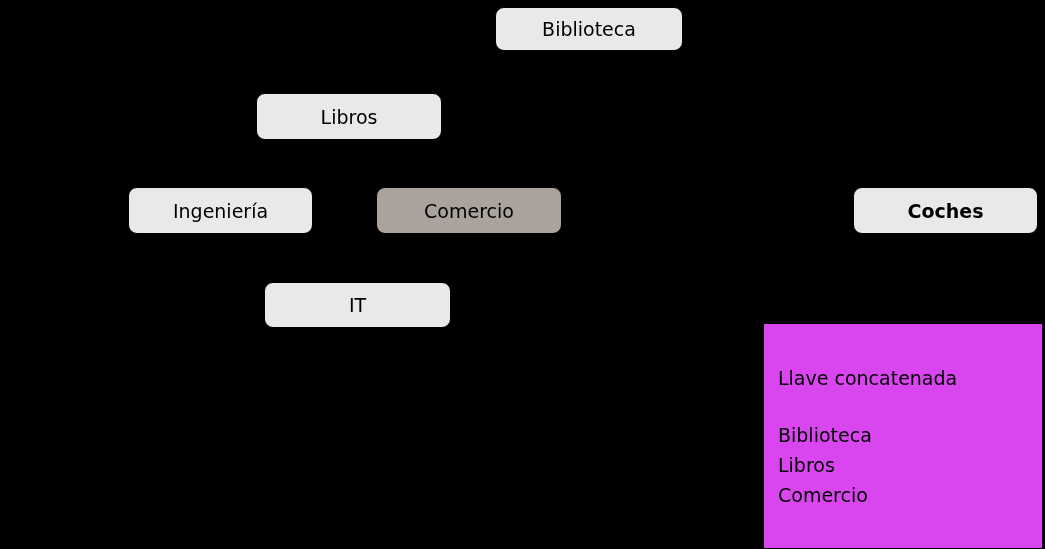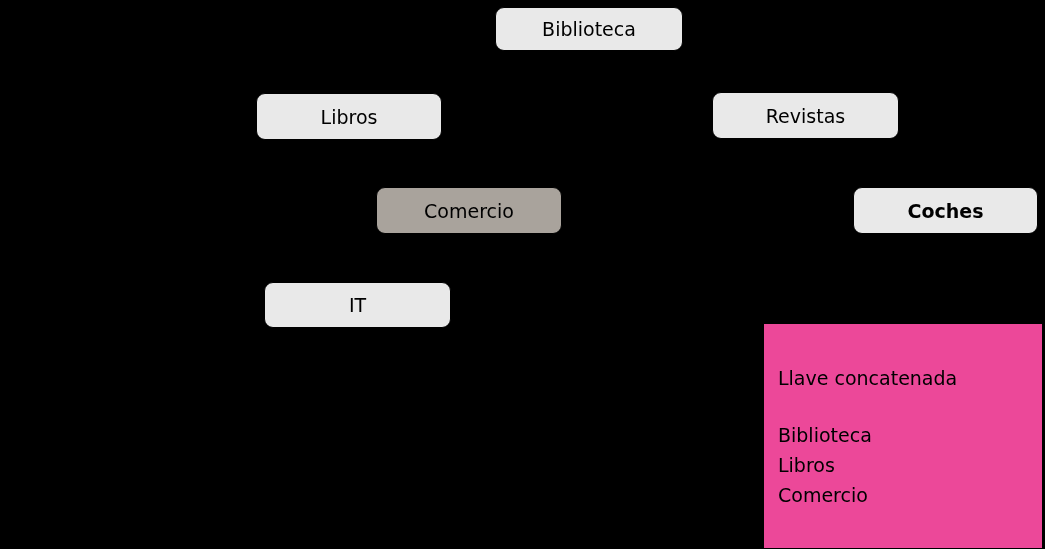--- a/index.html
+++ b/index.html
@@ -30,21 +30,21 @@
   }
   .node.highlight {
     background: #a9a39c;
   }
   .key-panel {
     position: absolute;
     left: 763px;
     top: 323px;
     width: 280px;
     height: 226px;
-    background: #ec4899;
+    background: #d946ef;
     border: 1px solid #000000;
     box-sizing: border-box;
     color: #000000;
     font-size: 19px;
     padding: 42px 0 0 14px;
   }
   .key-title {
     margin: 0 0 30px 0;
     line-height: 24px;
   }
@@ -54,22 +54,22 @@
 </style>
 </head>
 <body>
 
 <div id="canvas">
 
   <div class="node" style="left:495px; top:7px; width:188px; height:44px;">Biblioteca</div>
 
   <div class="node" style="left:256px; top:93px; width:186px; height:47px;">Libros</div>
 
-  <div class="node" style="left:712px; top:92px; width:187px; height:47px;">Revistas</div>
 
+  <div class="node" style="left:128px; top:187px; width:185px; height:47px;">Ingeniería</div>
 
   <div class="node highlight" style="left:376px; top:187px; width:186px; height:47px;">Comercio</div>
 
 
   <div class="node" style="left:853px; top:187px; width:185px; height:47px;font-weight:bold;">Coches</div>
 
 
   <div class="node" style="left:264px; top:282px; width:187px; height:46px;">IT</div>
 
   <div class="key-panel">

